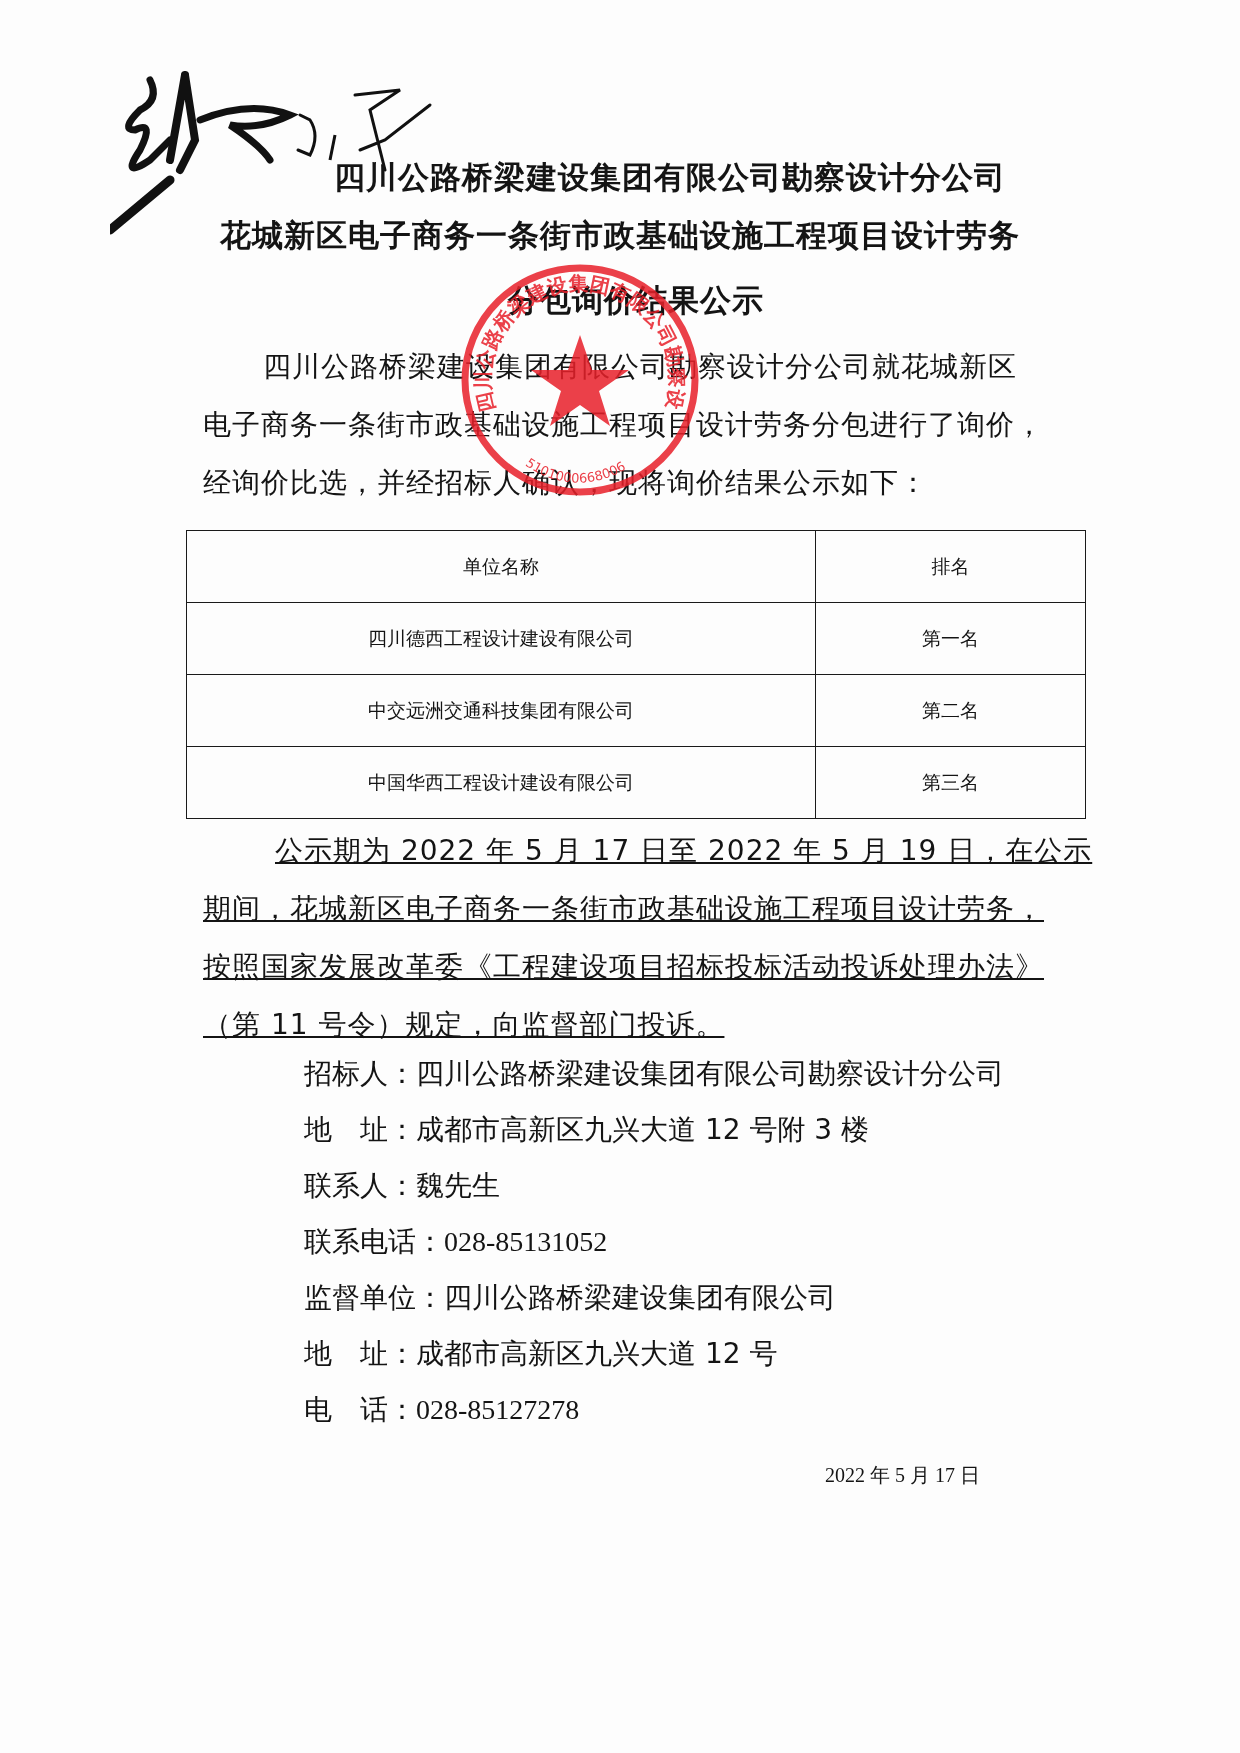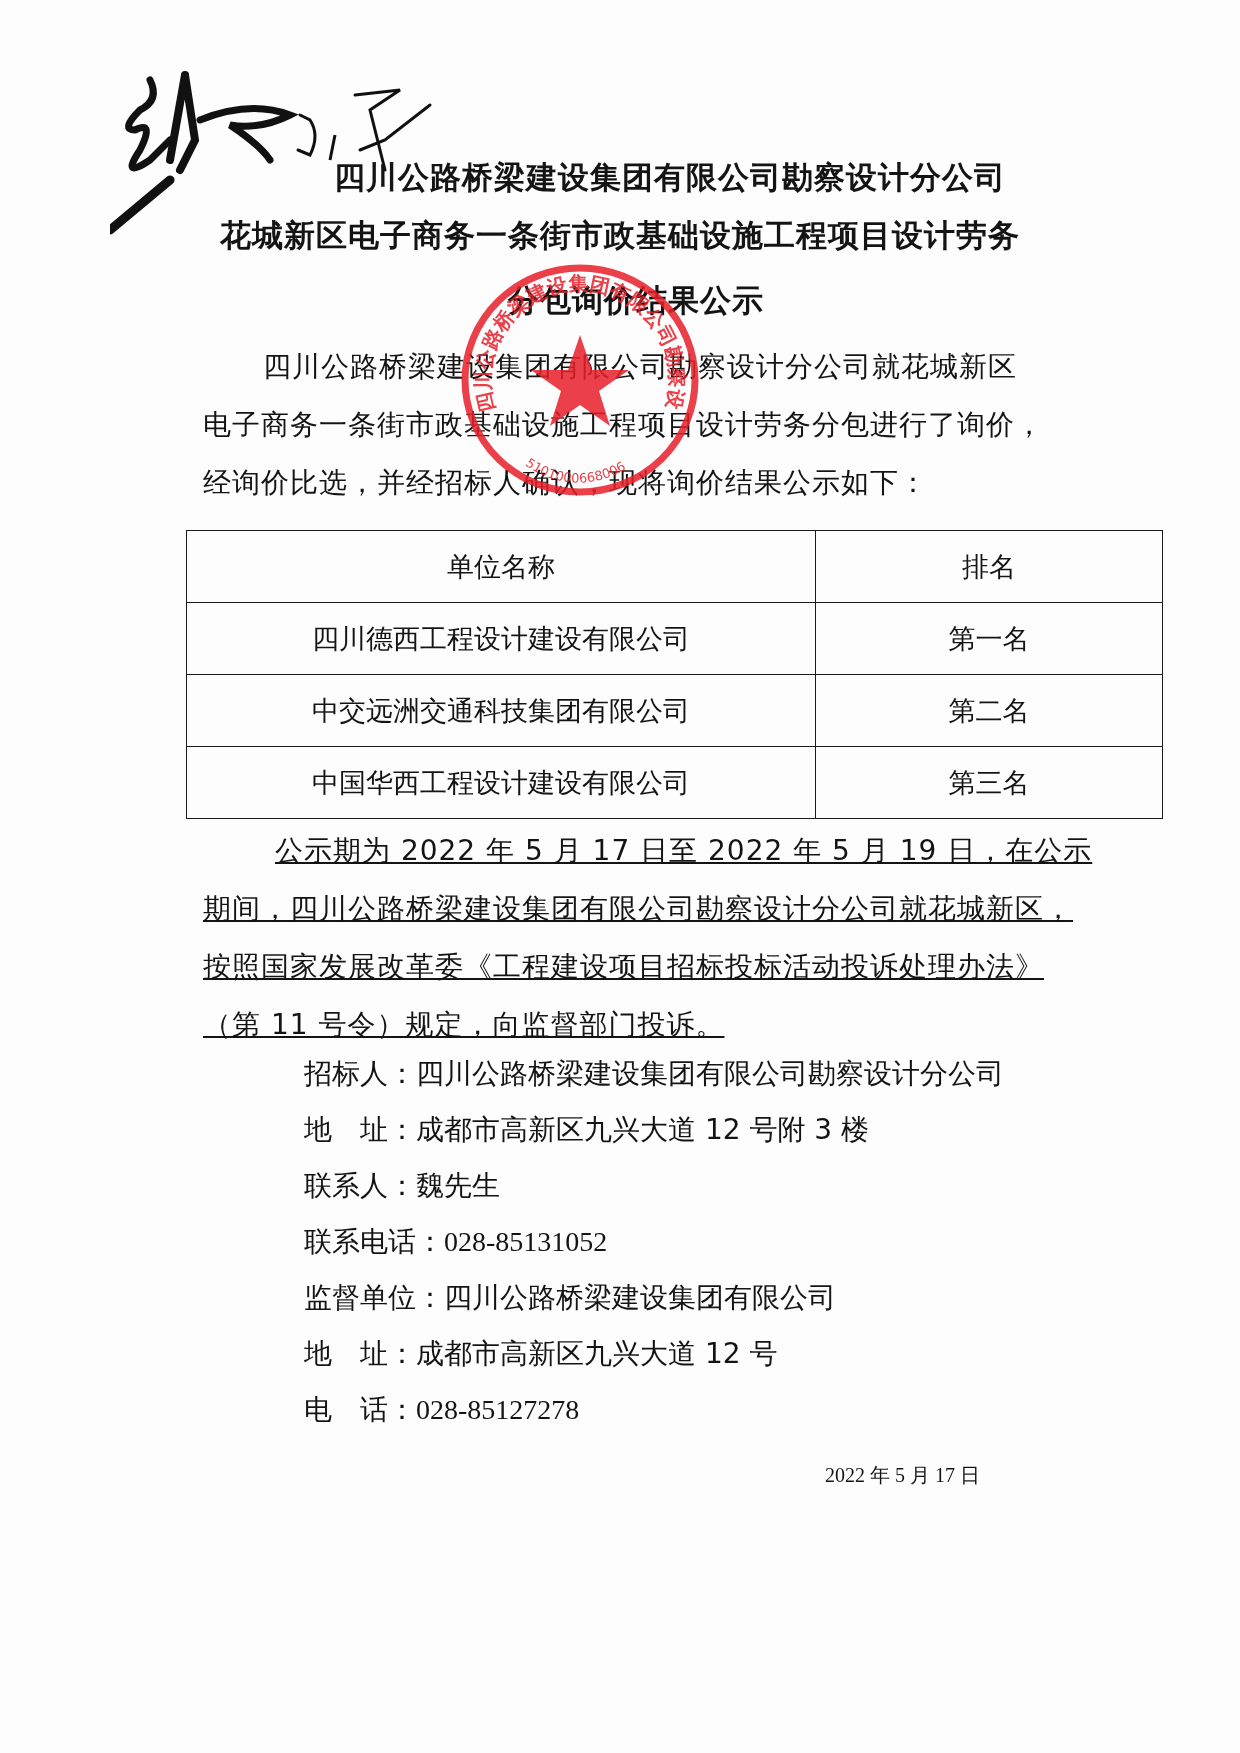--- a/index.html
+++ b/index.html
@@ -14,22 +14,22 @@
   .seal { position: absolute; left: 455px; top: 260px; width: 250px; height: 240px; opacity: 0.85; }
   .title { position: absolute; left: 0; width: 1240px; text-align: center; font-size: 31px; font-weight: bold; letter-spacing: 1px; }
   .t1 { top: 157px; left: 50px; }
   .t2 { top: 215px; }
   .t3 { top: 280px; padding-left: 16px; }
   .para { position: absolute; font-size: 28px; line-height: 58px; letter-spacing: 1px; }
   .p1 { left: 203px; top: 338px; width: 900px; }
   .p1 .line { display: block; white-space: nowrap; }
   .p1 .indent { padding-left: 60px; }
   table.result {
-    position: absolute; left: 186px; top: 530px; width: 977px; border-collapse: collapse;
-    font-size: 27px;
+    position: absolute; left: 186px; top: 530px; width: 900px; border-collapse: collapse;
+    font-size: 19px;
   }
   table.result td, table.result th {
     border: 1.5px solid #1a1a1a; height: 69px; text-align: center; font-weight: normal;
   }
   table.result .col-name { width: 626px; }
   .p2 { left: 203px; top: 822px; width: 900px; text-decoration: underline; }
   .p2 .line { display: block; white-space: nowrap; }
   .info { position: absolute; left: 276px; font-size: 28px; line-height: 56px; white-space: nowrap; }
   .info .label { display: inline-block; margin-left: 28px; }
   .sig-date { position: absolute; left: 825px; top: 1462px; font-size: 20px; font-family: "Liberation Serif", "DejaVu Serif", serif; }
@@ -89,21 +89,21 @@
     </tr>
     <tr>
       <td>中国华西工程设计建设有限公司</td>
       <td>第三名</td>
     </tr>
   </tbody>
     </table>
 
   <div class="para p2">
     <span class="line" style="padding-left:72px">公示期为 2022 年 5 月 17 日至 2022 年 5 月 19 日，在公示</span>
-    <span class="line">期间，四川公路桥梁建设集团有限公司勘察设计分公司就花城新区，</span>
+    <span class="line">期间，花城新区电子商务一条街市政基础设施工程项目设计劳务，</span>
     <span class="line">按照国家发展改革委《工程建设项目招标投标活动投诉处理办法》</span>
     <span class="line">（第 11 号令）规定，向监督部门投诉。</span>
   </div>
 
   <div class="info" style="top:1046px">
     <span class="label">招标人：</span><span>四川公路桥梁建设集团有限公司勘察设计分公司</span>
   </div>
   <div class="info" style="top:1102px">
     <span class="label">地　址：</span><span>成都市高新区九兴大道 12 号附 3 楼</span>
   </div>

